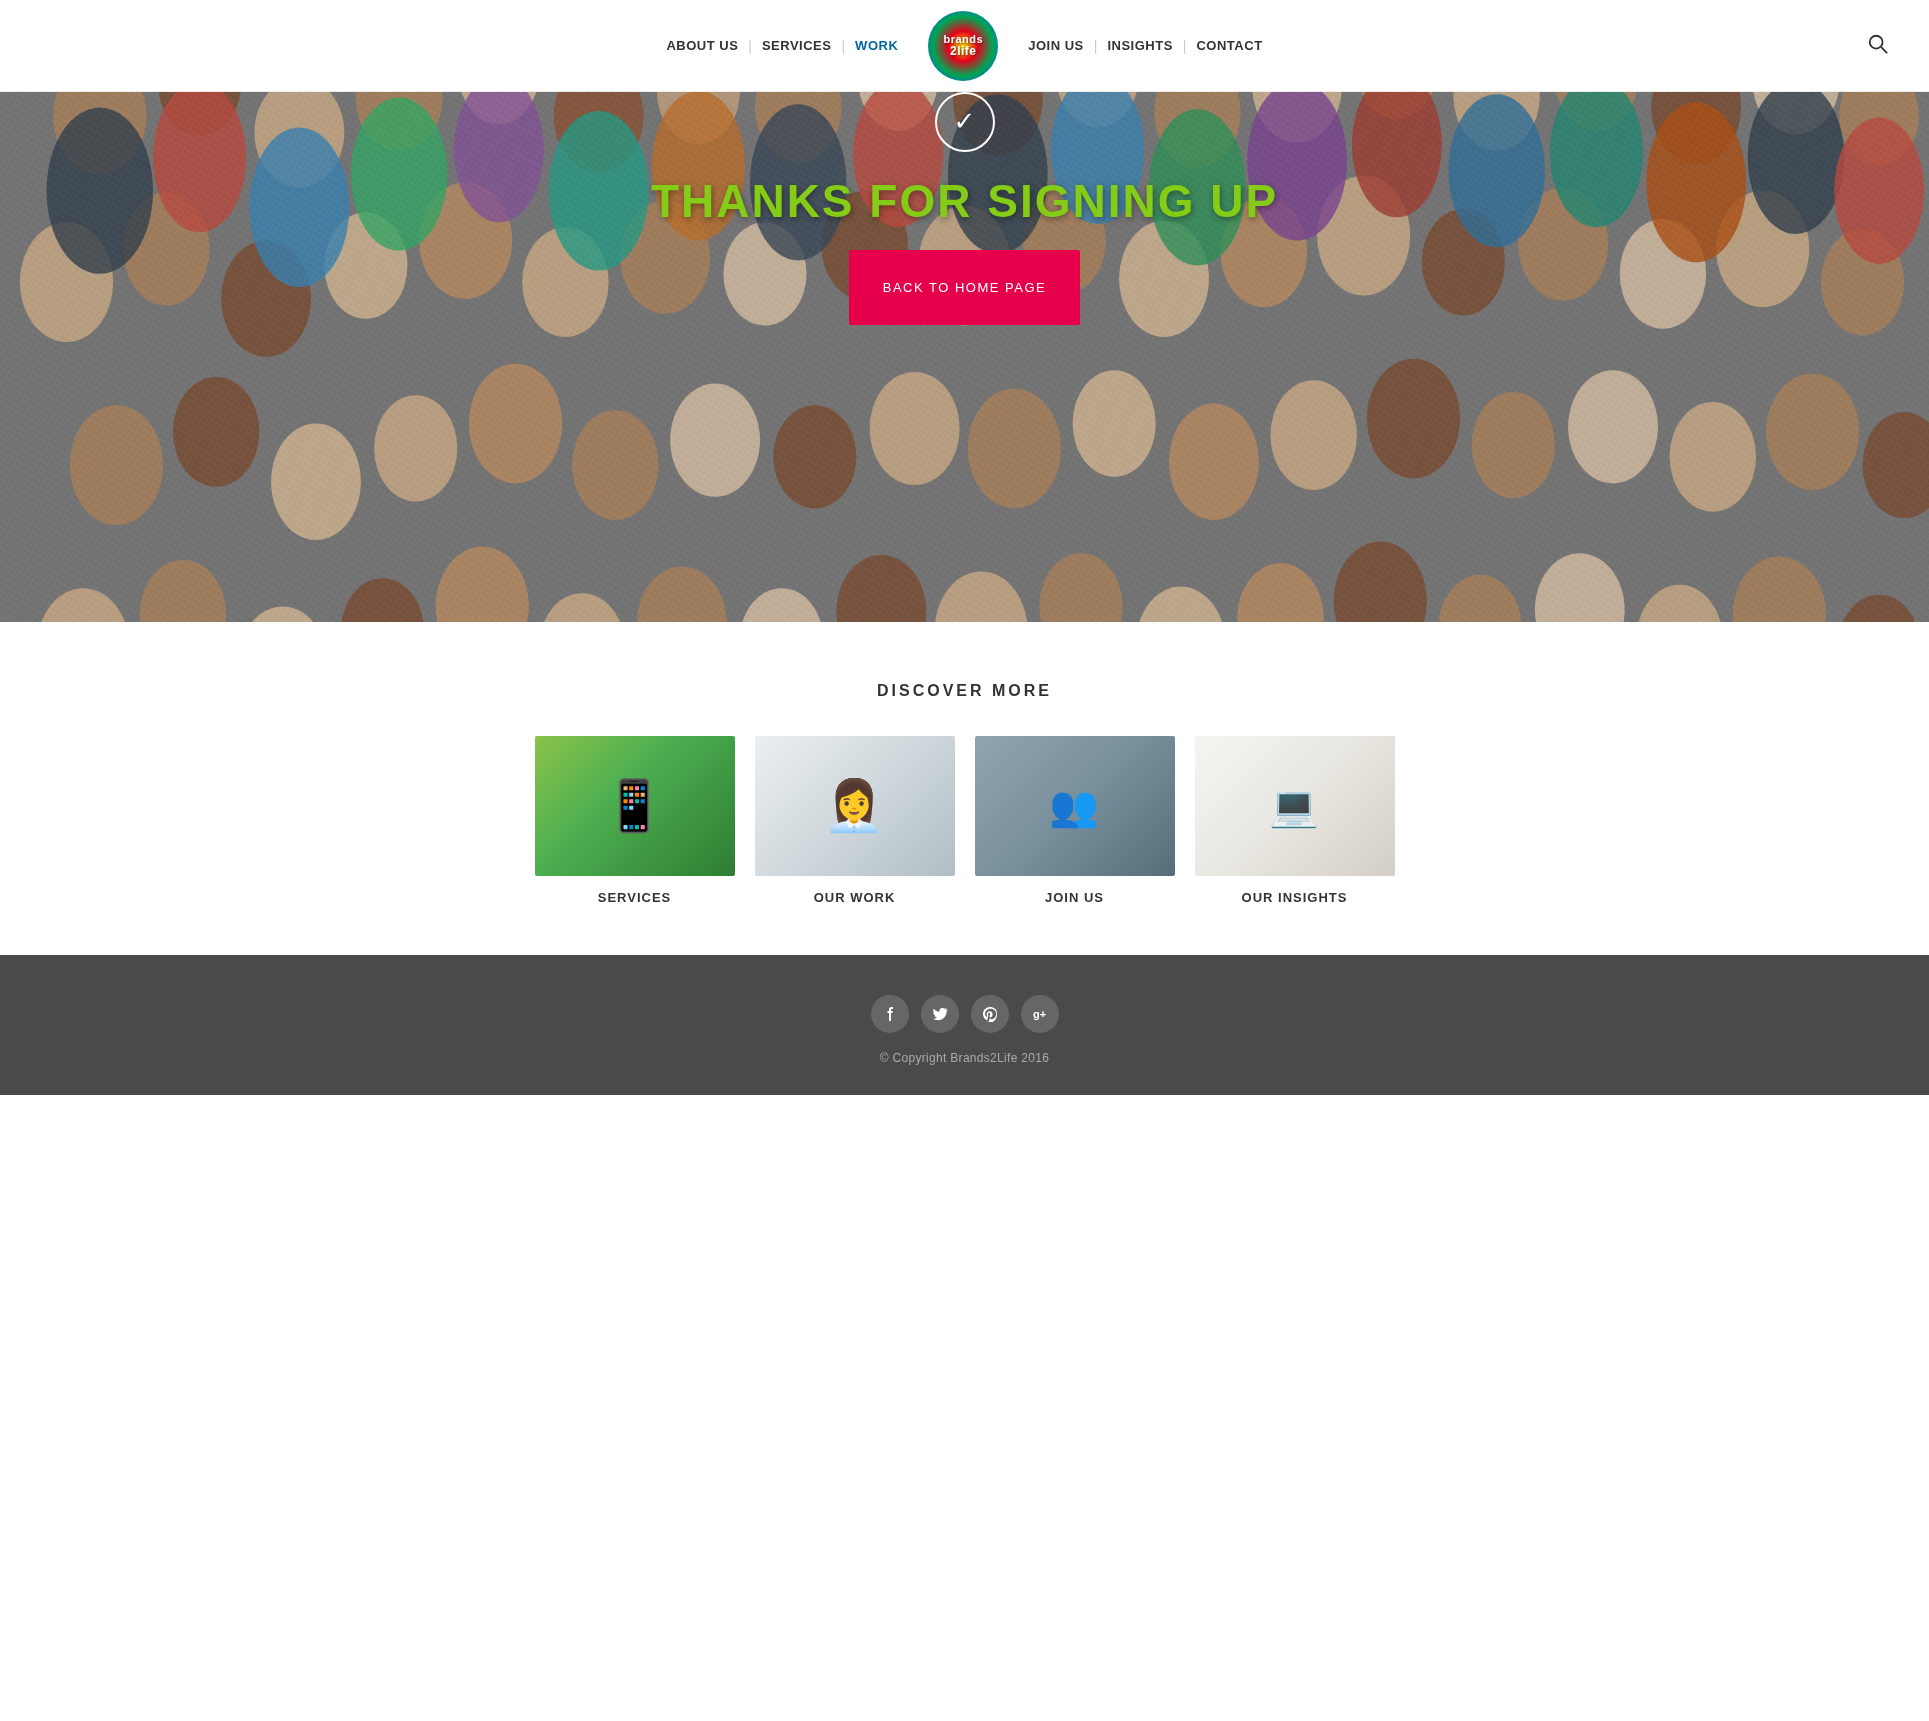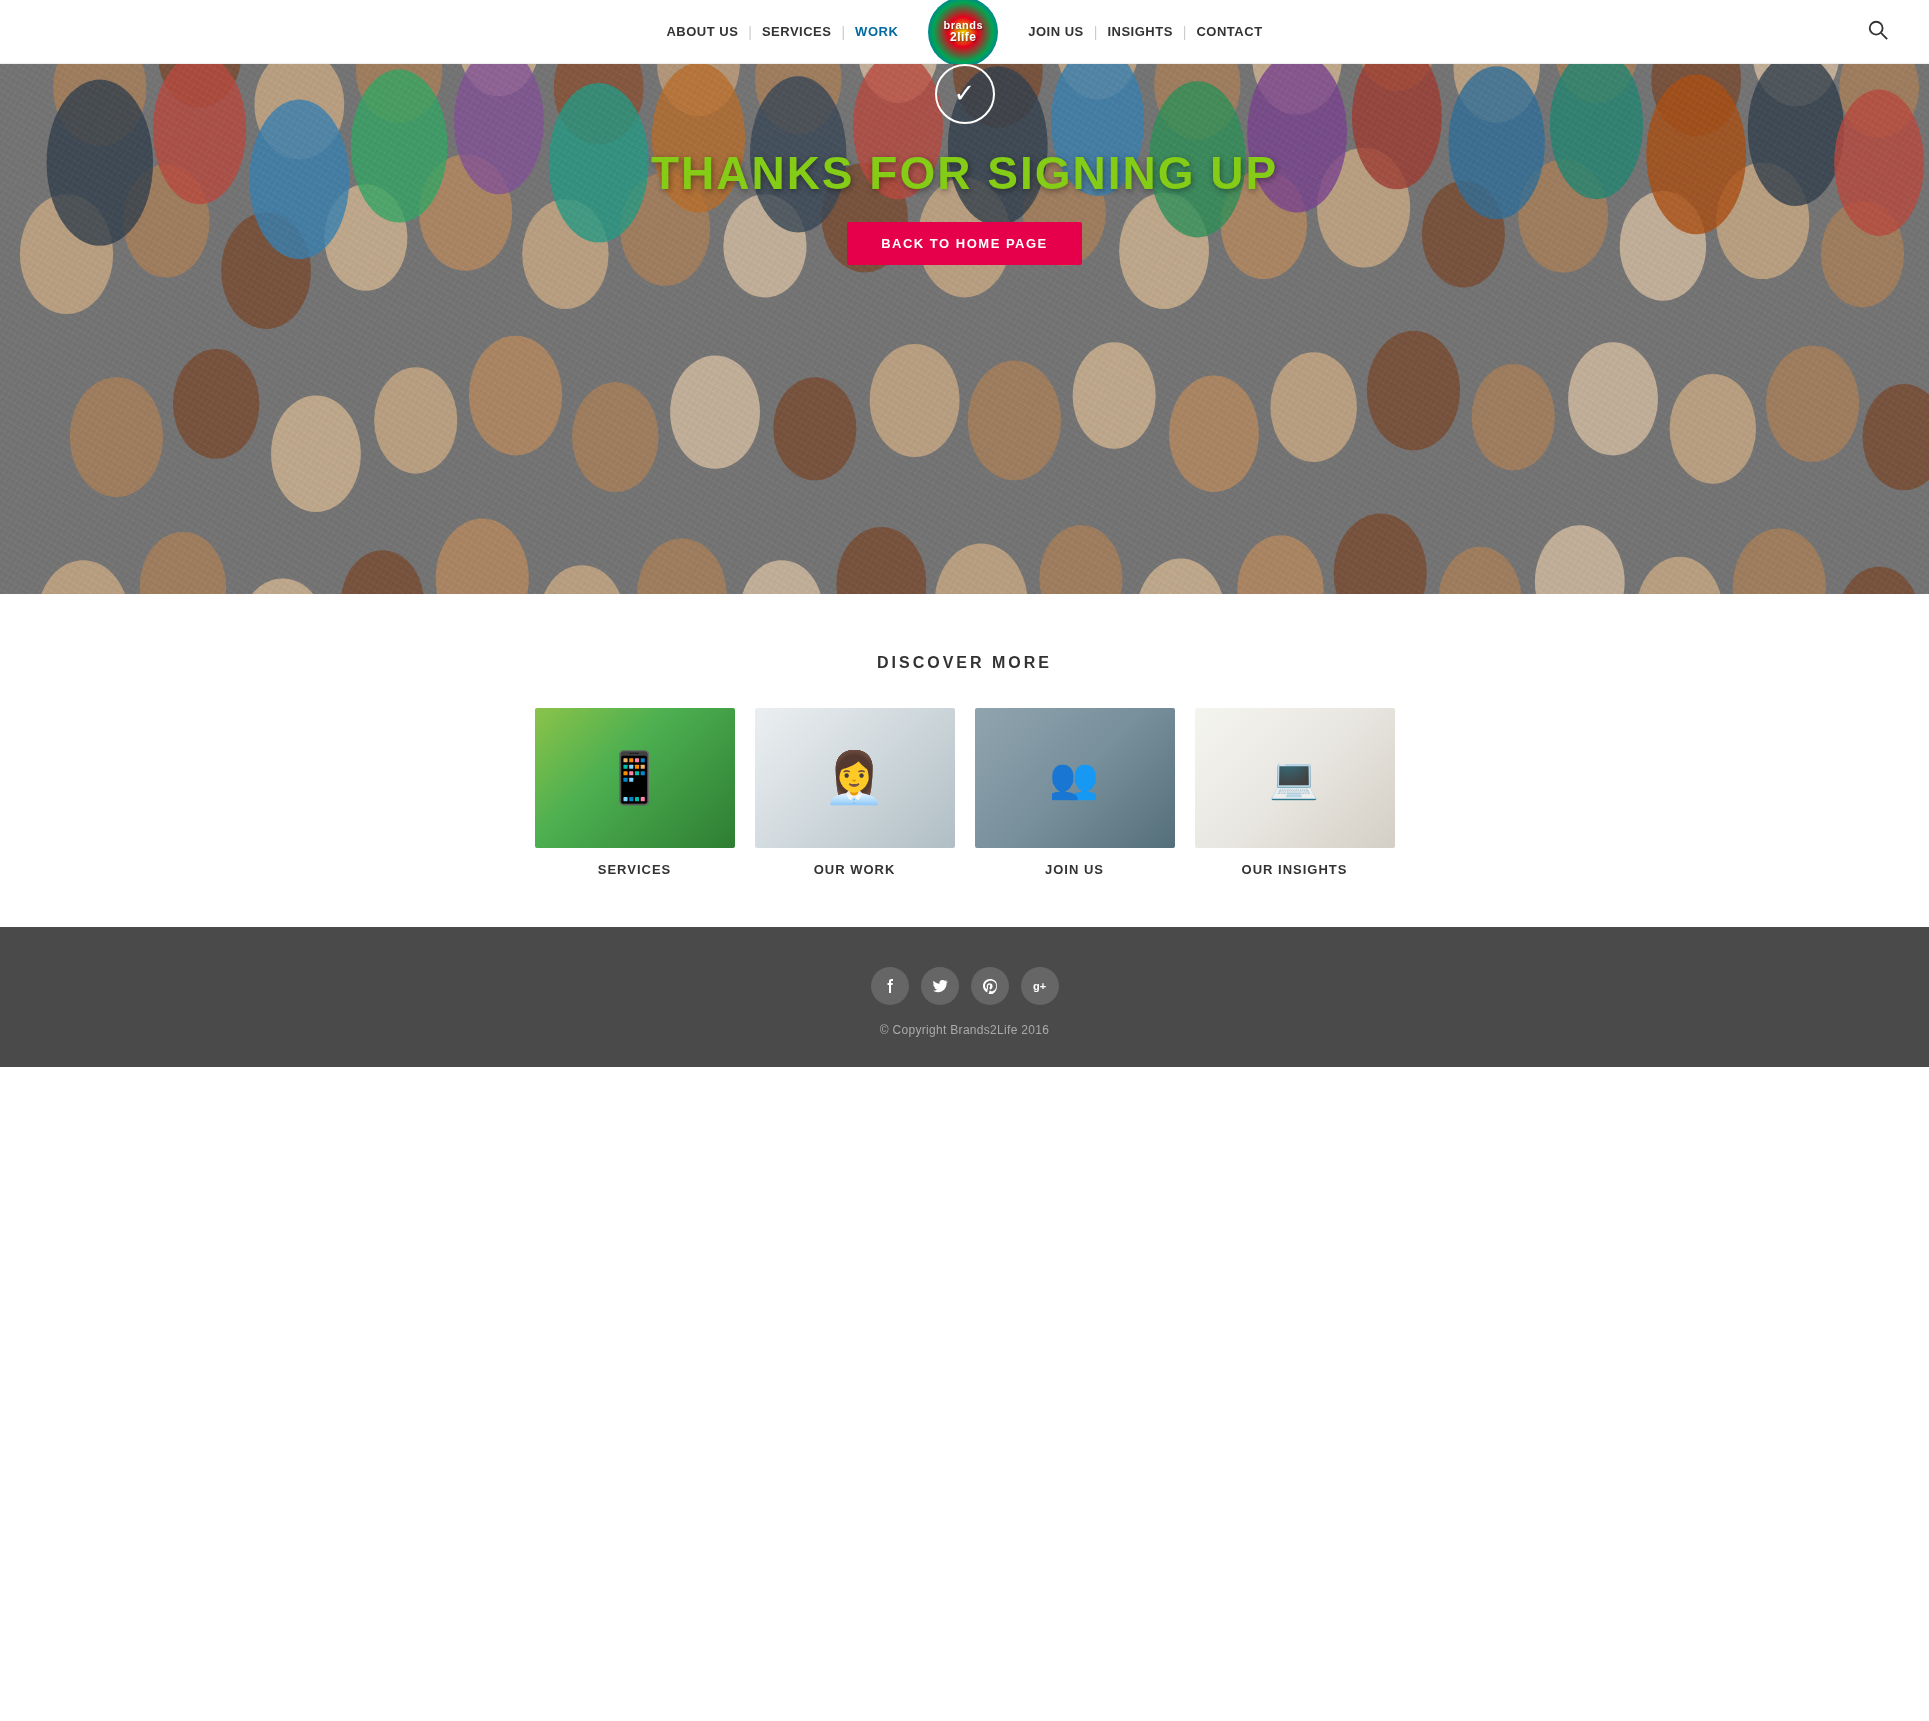--- a/index.html
+++ b/index.html
@@ -4,21 +4,21 @@
   <style>
     * { margin: 0; padding: 0; box-sizing: border-box; }
     body { font-family: Arial, Helvetica, sans-serif; background: #fff; }
 
     
     .header {
       display: flex;
       align-items: center;
       justify-content: center;
       padding: 0 40px;
-      height: 64px;
+      height: 92px;
       background: #fff;
       position: relative;
       border-bottom: 1px solid #eee;
     }
     .nav-left, .nav-right {
       display: flex;
       align-items: center;
       gap: 6px;
     }
     .logo-wrap {
@@ -118,23 +118,23 @@
       color: #84cc16;
       letter-spacing: 2px;
       text-transform: uppercase;
       text-align: center;
       text-shadow: 1px 2px 6px rgba(0,0,0,0.4);
     }
     .back-btn {
       background: #e6004c;
       color: #fff;
       border: none;
-      padding: 14px 34px;
+      padding: 30px 34px;
       font-size: 13px;
-      font-weight: 700;
+      font-weight: 400;
       letter-spacing: 1.5px;
       text-transform: uppercase;
       cursor: pointer;
       border-radius: 2px;
     }
 
     
     .discover {
       padding: 60px 0 50px;
       text-align: center;

